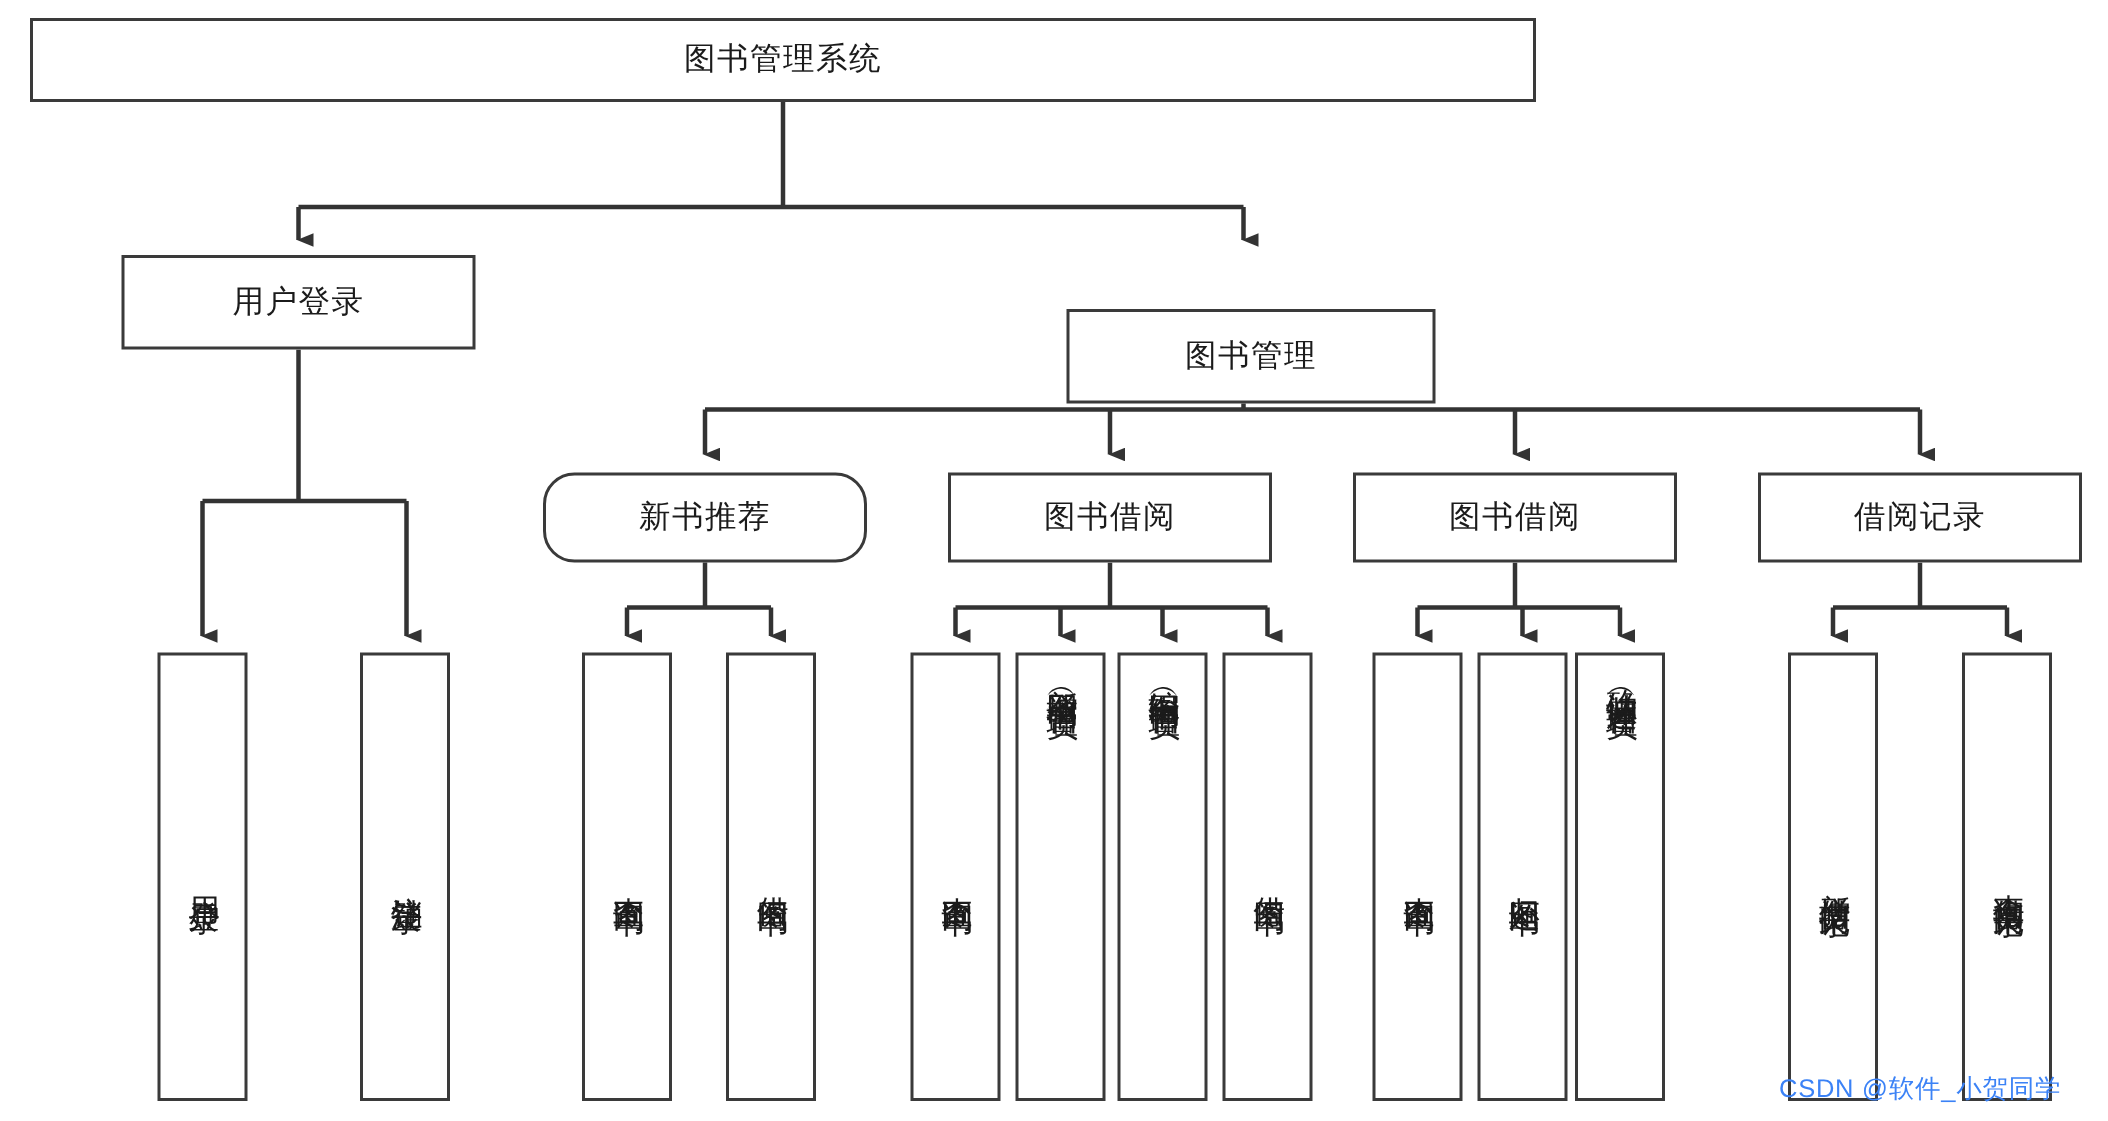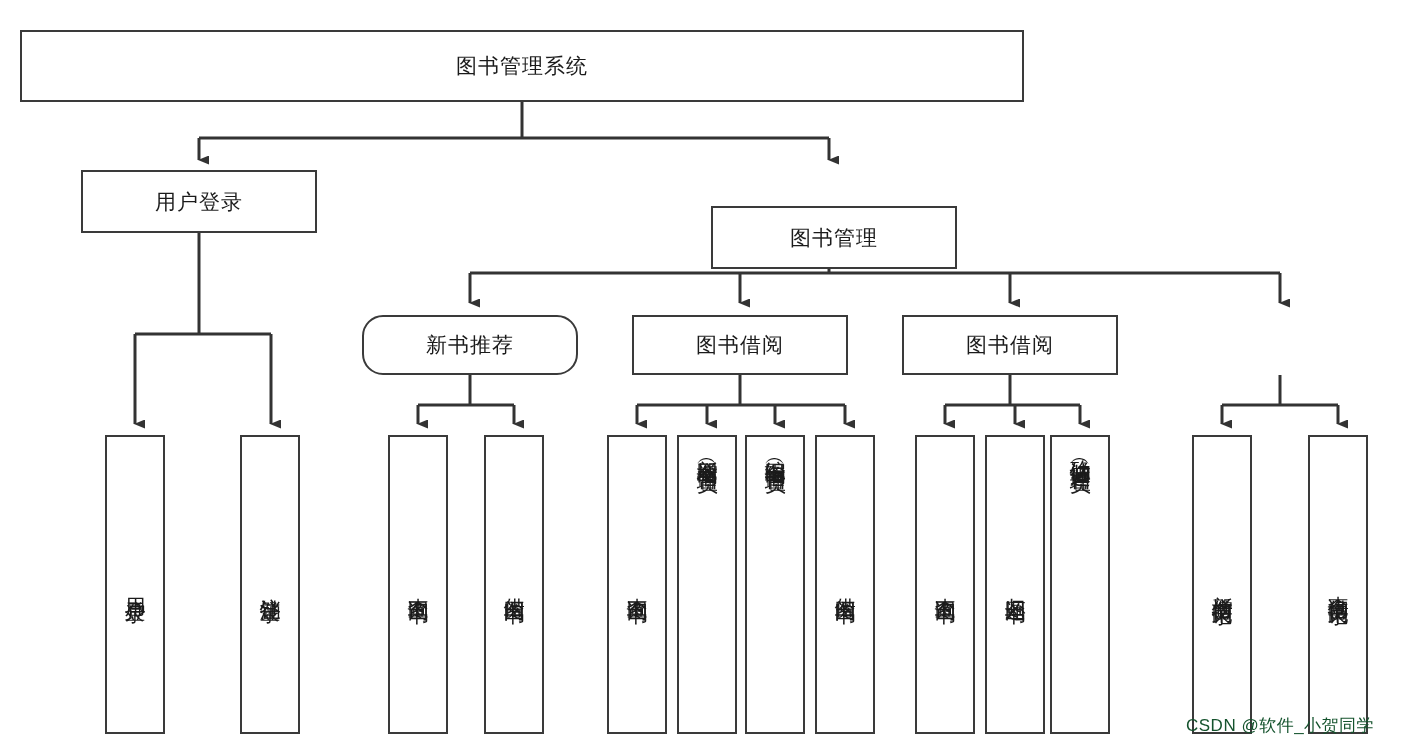--- a/index.html
+++ b/index.html
@@ -61,21 +61,21 @@
     color: #1b1b1b;
     line-height: 1.35;
     letter-spacing: 2px;
     white-space: nowrap;
   }
   .watermark {
     position: absolute;
     left: 1186px;
     top: 714px;
     font-size: 17px;
-    color: #14532d;
+    color: #3b82f6;
     white-space: nowrap;
     letter-spacing: 0.5px;
   }
 </style>
 </head>
 <body>
 
 <div id="diagram-root">
 
   <svg id="tree-svg" viewBox="0 0 1405 747" xmlns="http://www.w3.org/2000/svg">
@@ -124,40 +124,43 @@
       <path d="M 1015,405 L 1015,424" marker-end="url(#arrowhead)"></path>
       <path d="M 1080,405 L 1080,424" marker-end="url(#arrowhead)"></path>
 
       <path d="M 1280,375 L 1280,405"></path>
       <path d="M 1222,405 L 1338,405"></path>
       <path d="M 1222,405 L 1222,424" marker-end="url(#arrowhead)"></path>
       <path d="M 1338,405 L 1338,424" marker-end="url(#arrowhead)"></path>
     </g>
   </svg>
 
-  <div class="node-box" style="left:20px; top:12px; width:1004px; height:72px;margin-top:18px;">
+  <div class="node-box" style="left:20px; top:12px; width:1004px; height:56px;">
     <span class="node-label-h">图书管理系统</span>
   </div>
 
   <div class="node-box" style="left:81px; top:170px; width:236px; height:63px;">
     <span class="node-label-h">用户登录</span>
   </div>
   <div class="node-box" style="left:711px; top:170px; width:246px; height:63px;margin-top:36px;">
     <span class="node-label-h">图书管理</span>
   </div>
 
   <div class="node-box" style="left:362px; top:315px; width:216px; height:60px;border-radius:21px;">
     <span class="node-label-h">新书推荐</span>
   </div>
   <div class="node-box" style="left:632px; top:315px; width:216px; height:60px;">
     <span class="node-label-h">图书借阅</span>
   </div>
   <div class="node-box" style="left:902px; top:315px; width:216px; height:60px;">
     <span class="node-label-h">图书借阅</span>
   </div>
+  <div class="node-box" style="left:1172px; top:315px; width:216px; height:60px;">
+    <span class="node-label-h">借阅记录</span>
+  </div>
 
   <div class="leaf-box center-v" style="left:105px; top:435px; width:60px; height:299px;">
     <span class="leaf-label-v">用户登录</span>
   </div>
   <div class="leaf-box center-v" style="left:240px; top:435px; width:60px; height:299px;">
     <span class="leaf-label-v">注销登录</span>
   </div>
 
   <div class="leaf-box center-v" style="left:388px; top:435px; width:60px; height:299px;">
     <span class="leaf-label-v">查询图书</span>

